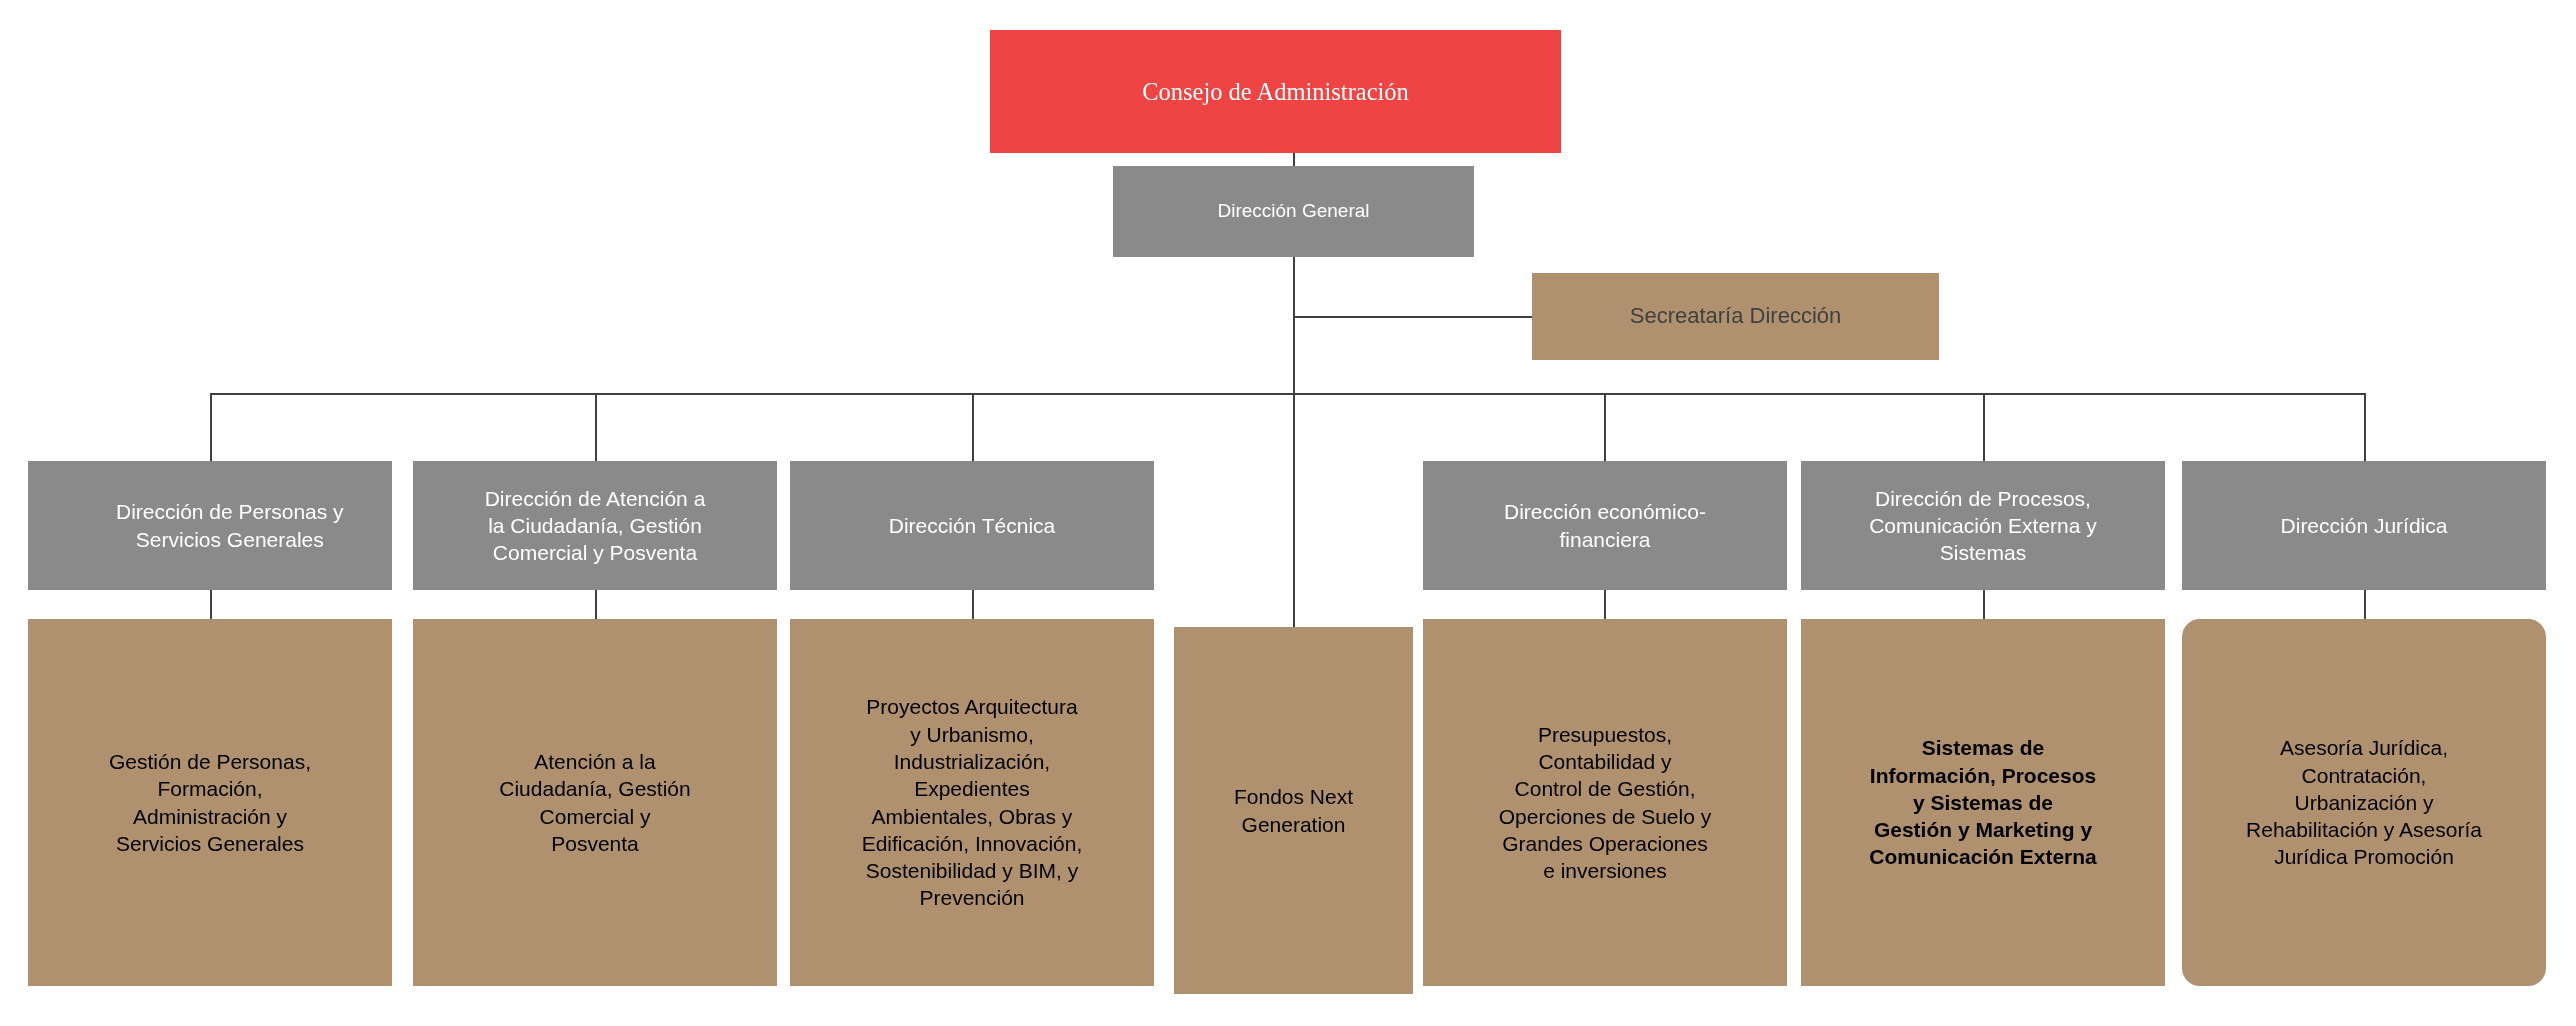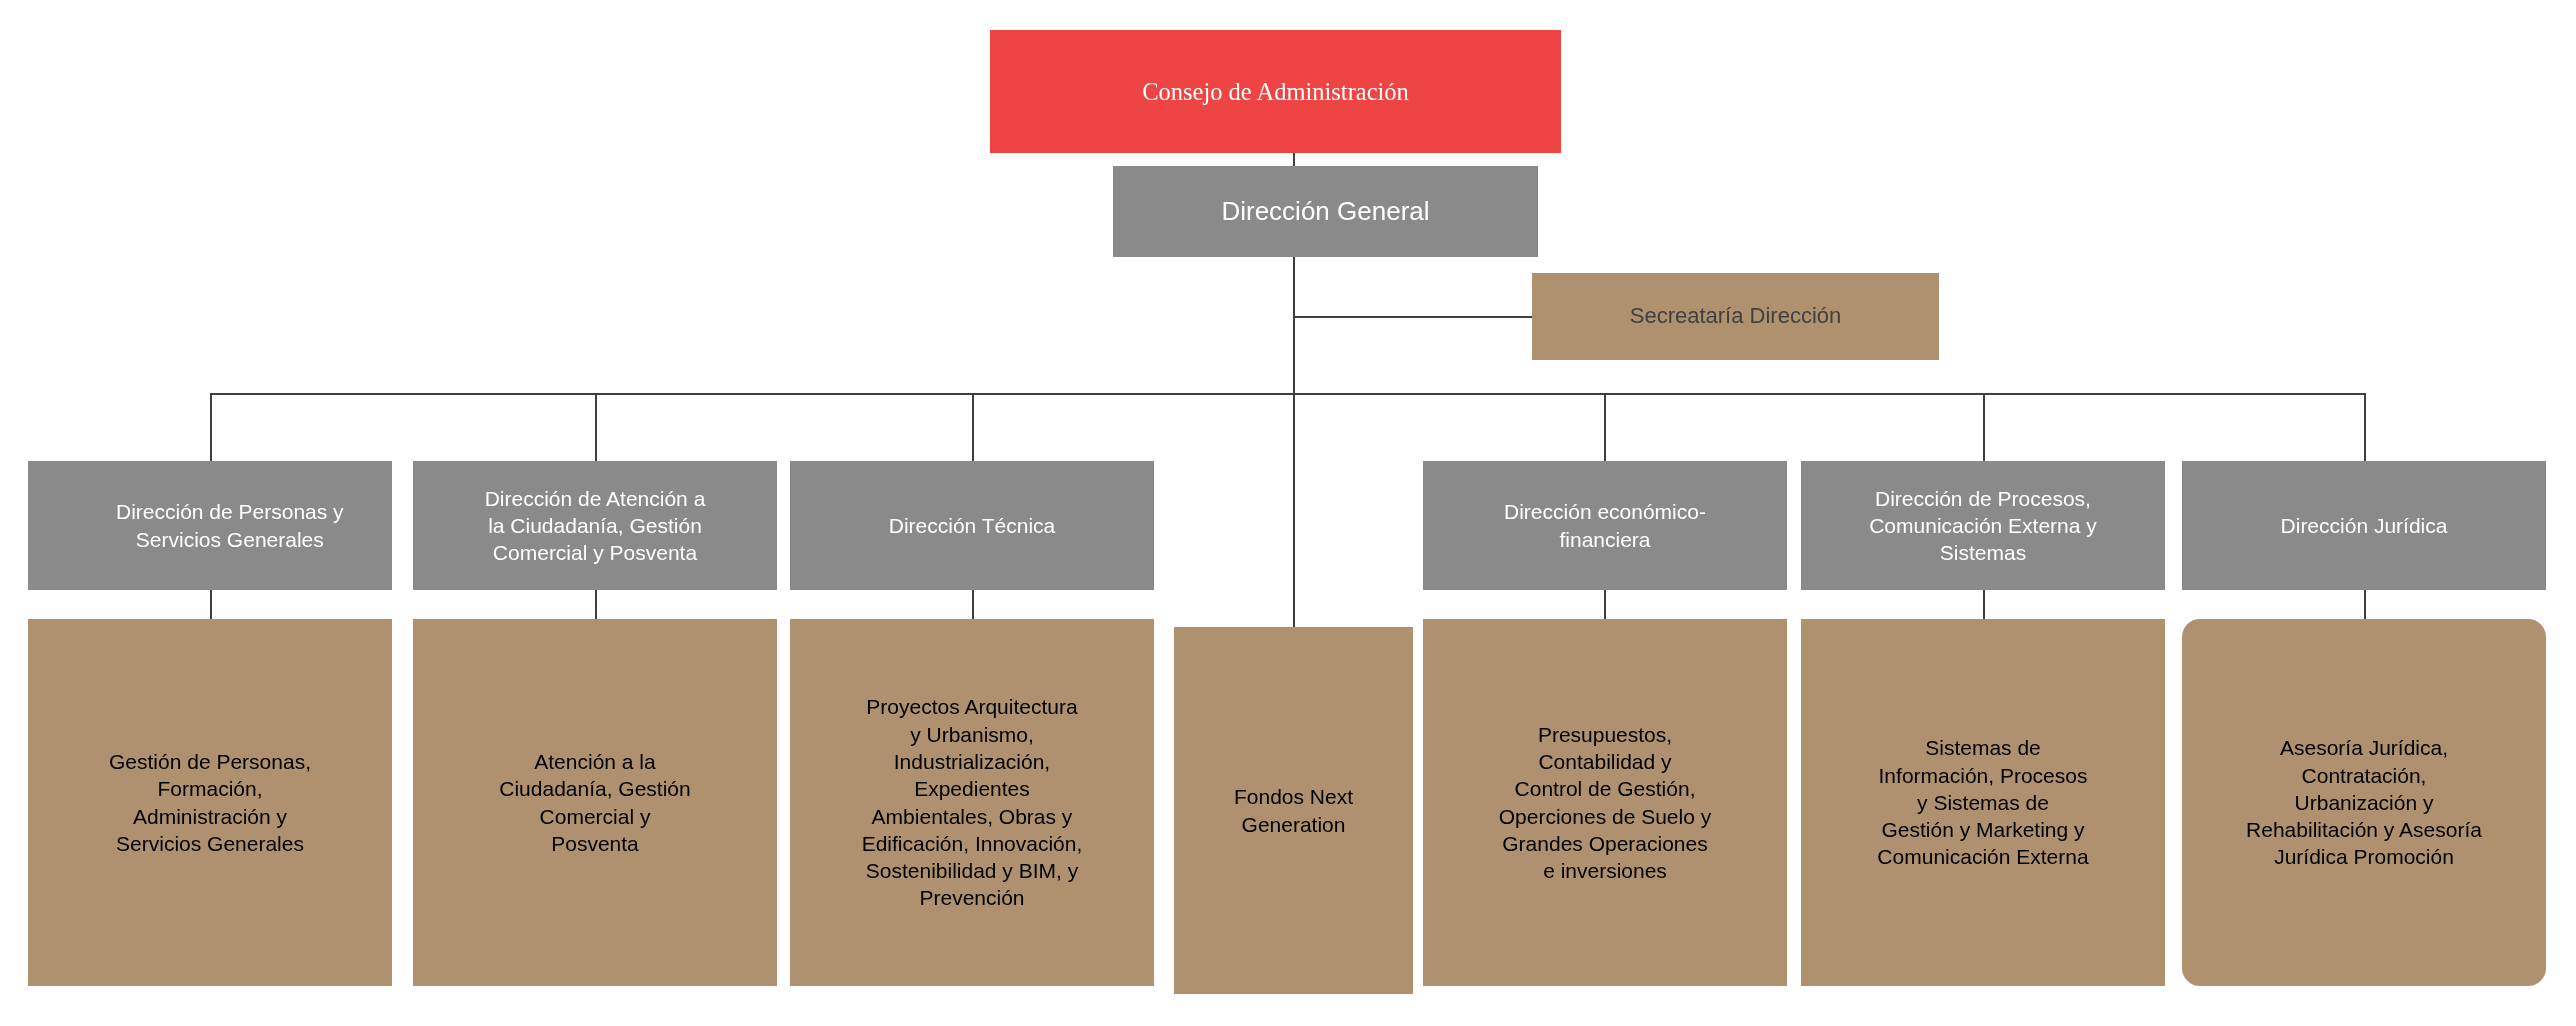--- a/index.html
+++ b/index.html
@@ -73,21 +73,21 @@
   <div class="connector v" style="left:595px; top:589px; height:30px;"></div>
   <div class="connector v" style="left:972px; top:589px; height:30px;"></div>
   <div class="connector v" style="left:1604px; top:589px; height:30px;"></div>
   <div class="connector v" style="left:1983px; top:589px; height:30px;"></div>
   <div class="connector v" style="left:2364px; top:589px; height:30px;"></div>
 
   <div class="node lvl-board" style="left:990px; top:30px; width:571px; height:123px; font-size:24.5px;">
     <span class="node-label">Consejo de Administración</span>
   </div>
 
-  <div class="node lvl-dir" style="left:1113px; top:166px; width:425px; height:91px; font-size:26px;">
+  <div class="node lvl-dir" style="left:1113px; top:166px; width:361px; height:91px; font-size:19px;">
     <span class="node-label">Dirección General</span>
   </div>
 
   <div class="node lvl-sec" style="left:1532px; top:273px; width:407px; height:87px; font-size:22px;">
     <span class="node-label">Secreataría Dirección</span>
   </div>
 
   <div class="node lvl-dept" style="left:28px; top:461px; width:364px; height:129px; font-size:21px;padding-left:48px;">
     <span class="node-label">Dirección de Personas y
 Servicios Generales</span>
@@ -142,21 +142,21 @@
   </div>
 
   <div class="node lvl-unit" style="left:1423px; top:619px; width:364px; height:367px; font-size:21px;">
     <span class="node-label">Presupuestos,
 Contabilidad y
 Control de Gestión,
 Operciones de Suelo y
 Grandes Operaciones
 e inversiones</span>
   </div>
-  <div class="node lvl-unit" style="left:1801px; top:619px; width:364px; height:367px; font-size:21px;">
+  <div class="node lvl-unit" style="left:1801px; top:619px; width:364px; height:367px; font-size:21px;font-weight:bold;">
     <span class="node-label">Sistemas de
 Información, Procesos
 y Sistemas de
 Gestión y Marketing y
 Comunicación Externa</span>
   </div>
   <div class="node lvl-unit" style="left:2182px; top:619px; width:364px; height:367px; font-size:21px;border-radius:18px;">
     <span class="node-label">Asesoría Jurídica,
 Contratación,
 Urbanización y

